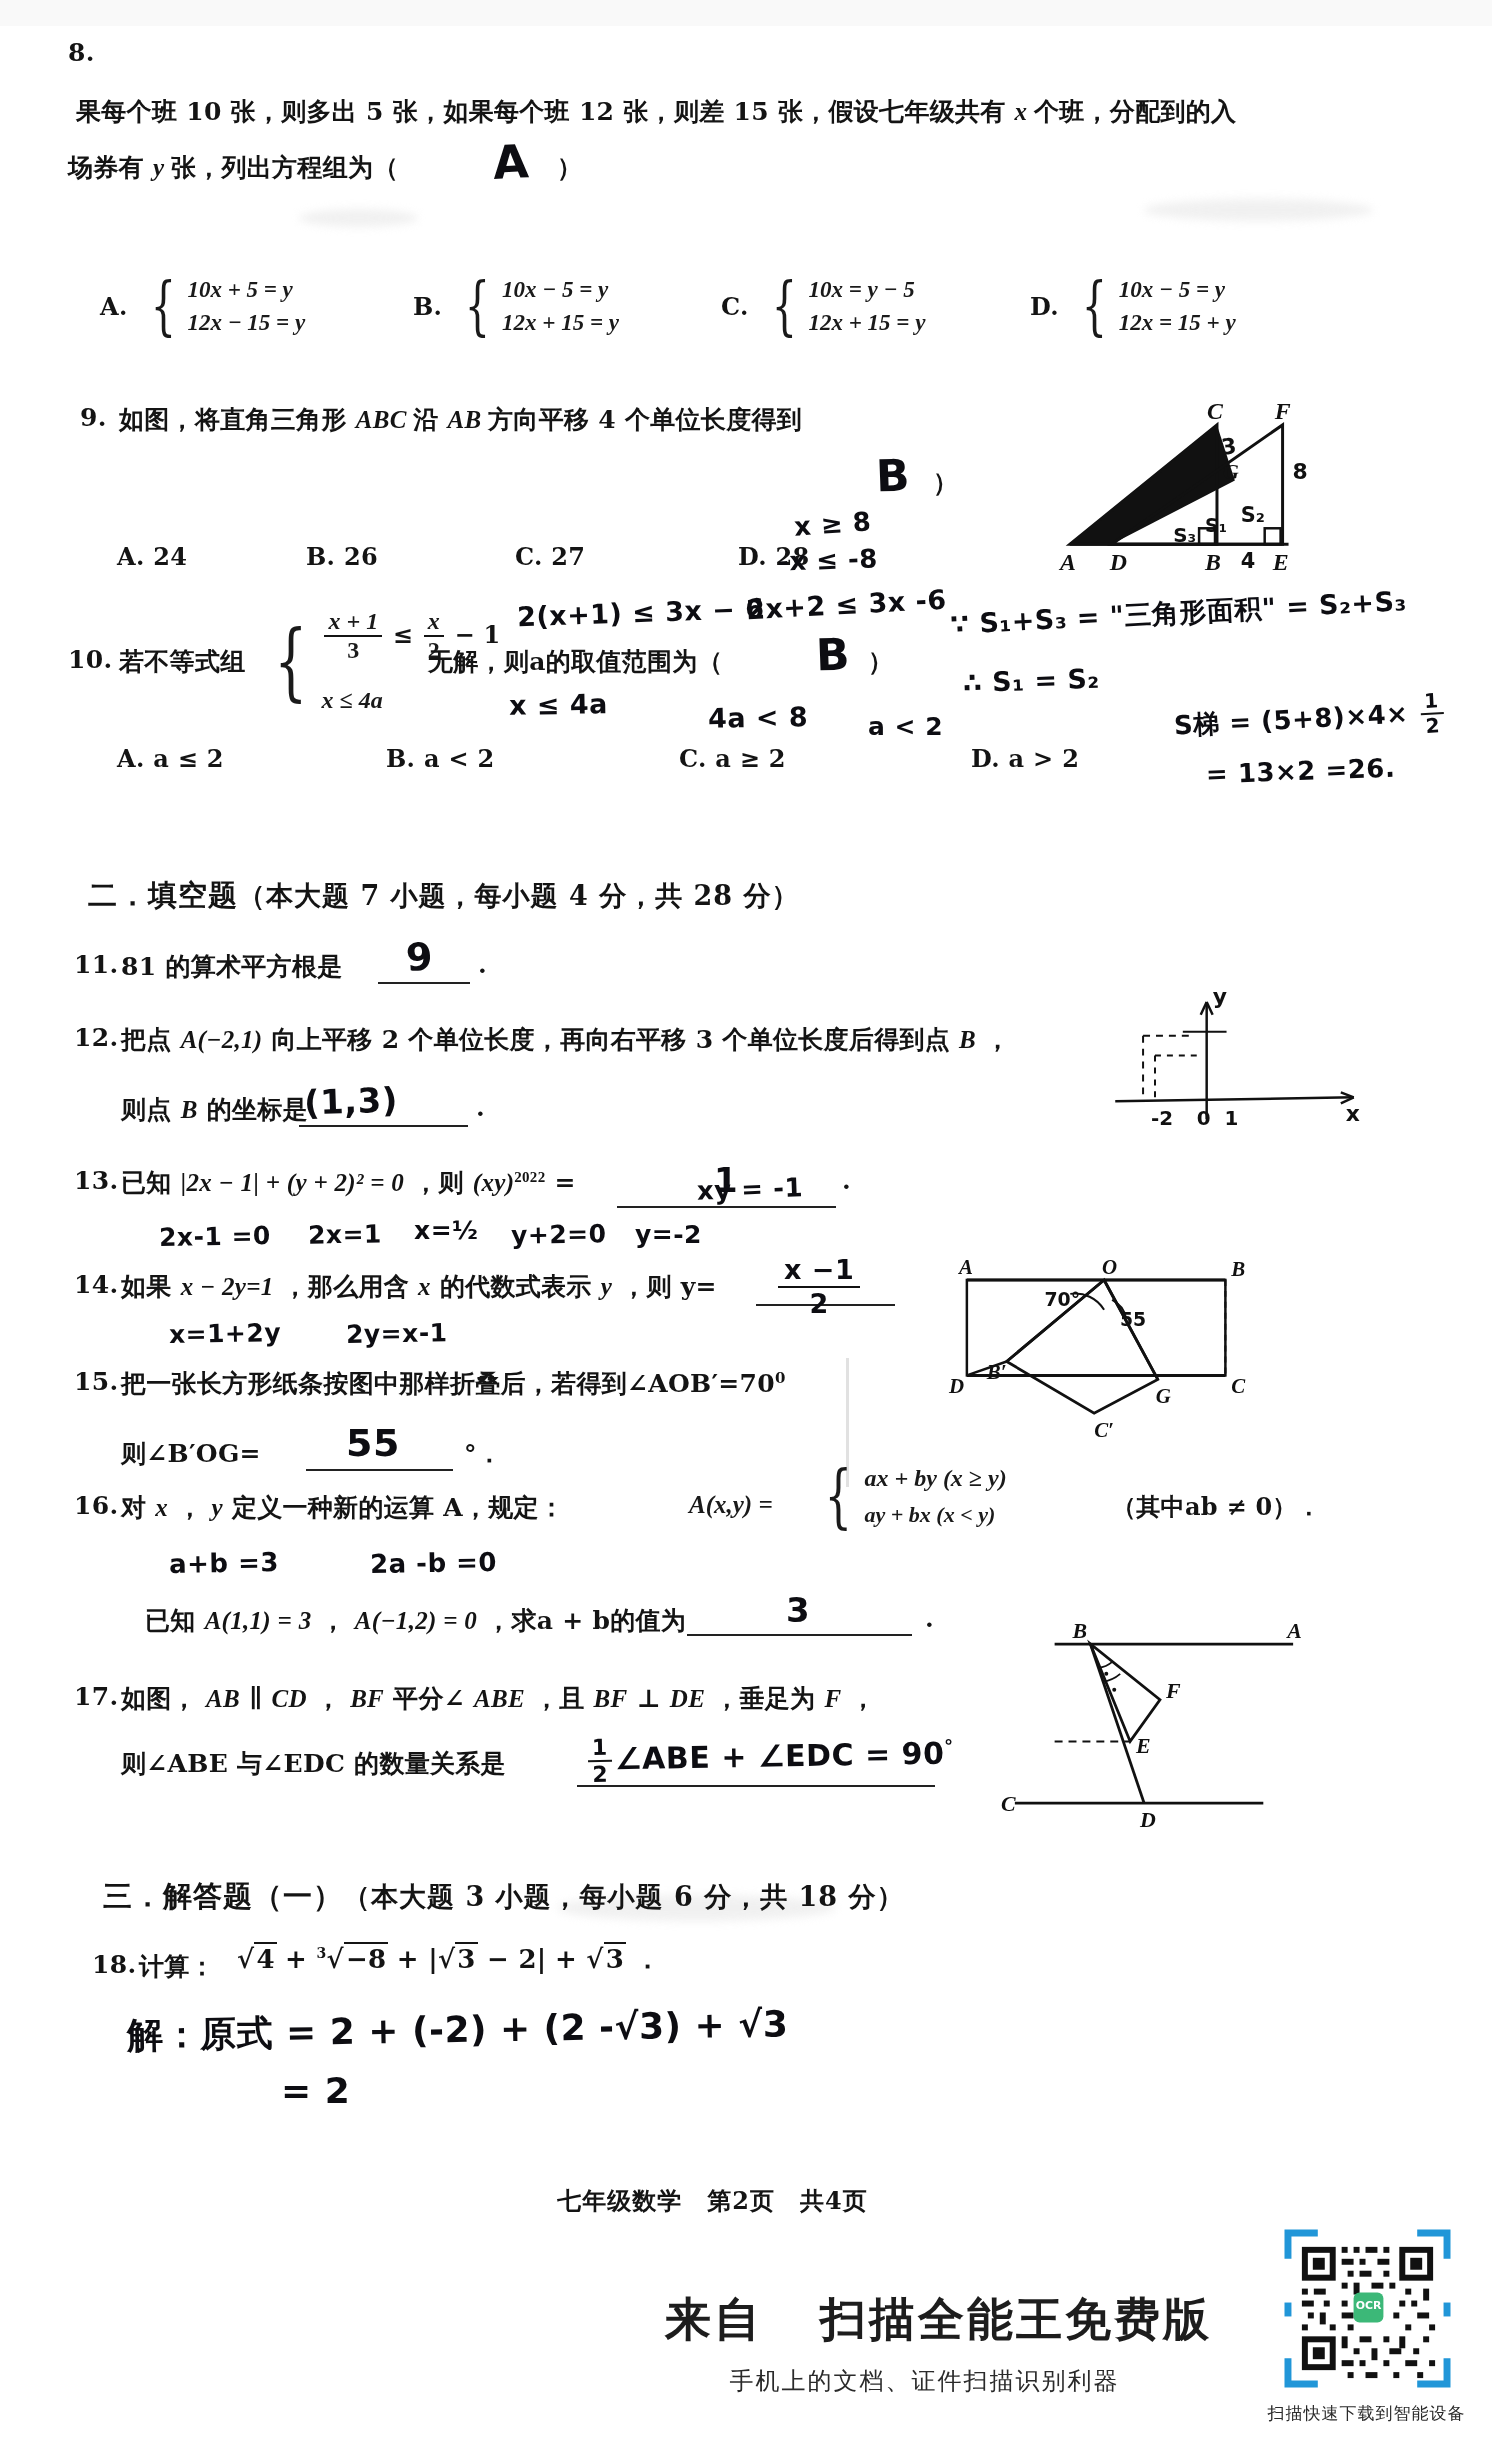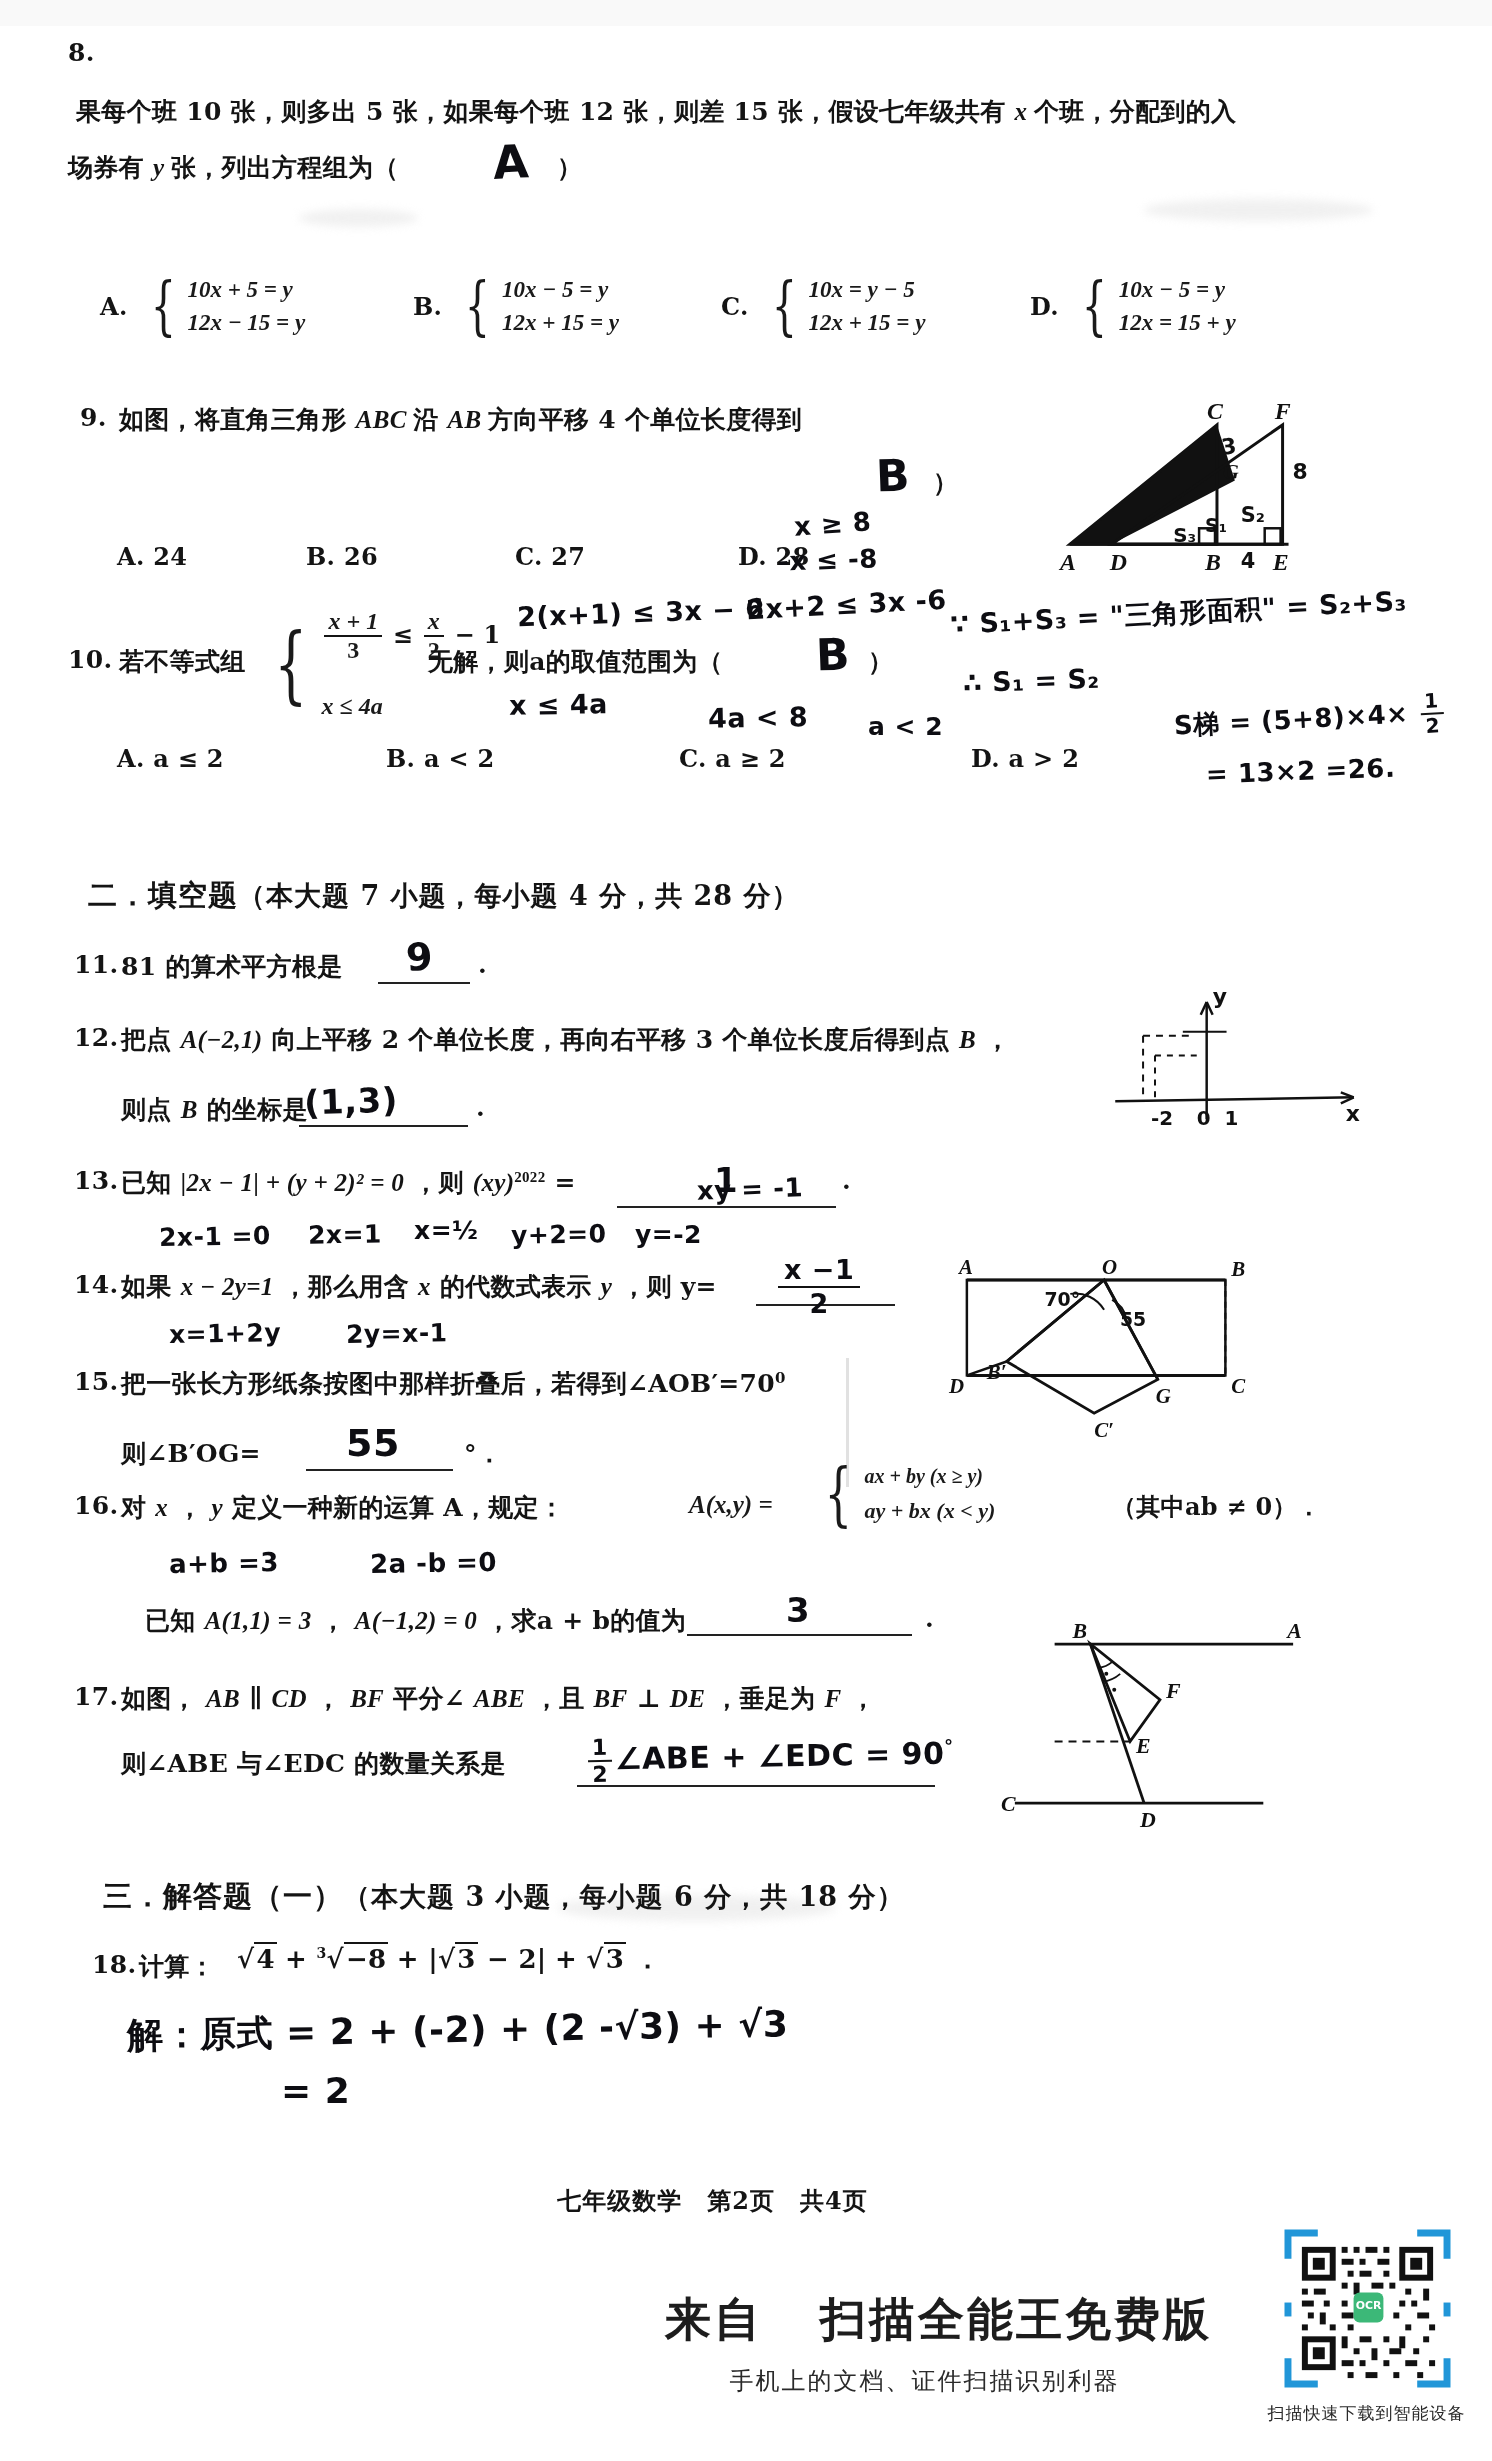--- a/index.html
+++ b/index.html
@@ -182,21 +182,21 @@
       <text x="192" y="120" font-family="DejaVu Sans, sans-serif" font-weight="bold" font-size="21" fill="#111">S₂</text>
     </svg>
   </div>
 
   <div class="abs pr nw" style="left:68px;top:645px;font-size:25px;">10.</div>
   <div class="abs pr nw" style="left:119px;top:645px;font-size:25px;">若不等式组</div>
 
   <div class="abs" style="left:264px;top:609px;">
     <span class="sys">
       <span class="brace" style="font-size:84px;">{</span>
-      <span class="rows" style="gap:30px;">
+      <span class="rows" style="gap:24px;">
         <span class="nw" style="font-size:24px;">
           <span class="frac mathit">
               <span class="t">x + 1</span>
               <span class="b num">3</span>
             </span>
           <span class="pr">≤</span>
           <span class="frac mathit">
               <span class="t">x</span>
               <span class="b num">2</span>
             </span>
@@ -363,21 +363,21 @@
     <span class="mathit">x</span>
     <span>，</span>
     <span class="mathit">y</span>
     <span>定义一种新的运算 A，规定：</span>
   </div>
   <div class="abs mathit nw" style="left:689px;top:1491px;font-size:25px;">A(x,y) =</div>
   <div class="abs" style="left:816px;top:1465px;">
     <span class="sys">
       <span class="brace" style="font-size:70px;">{</span>
       <span class="rows" style="gap:10px;">
-        <span class="mathit nw" style="font-size:20px;">ax + by (x ≥ y)</span>
+        <span class="mathit nw" style="font-size:24px;">ax + by (x ≥ y)</span>
         <span class="mathit nw" style="font-size:22px;">ay + bx (x &lt; y)</span>
       </span>
     </span>
   </div>
   <div class="abs pr nw" style="left:1112px;top:1491px;font-size:24px;">（其中ab ≠ 0）．</div>
 
   <div class="abs hw" style="left:169px;top:1548px;font-size:26px;transform:rotate(-1deg);">a+b =3</div>
   <div class="abs hw" style="left:370px;top:1548px;font-size:26px;transform:rotate(-1deg);">2a -b =0</div>
 
   <div class="abs pr nw" style="left:145px;top:1604px;font-size:25px;">

